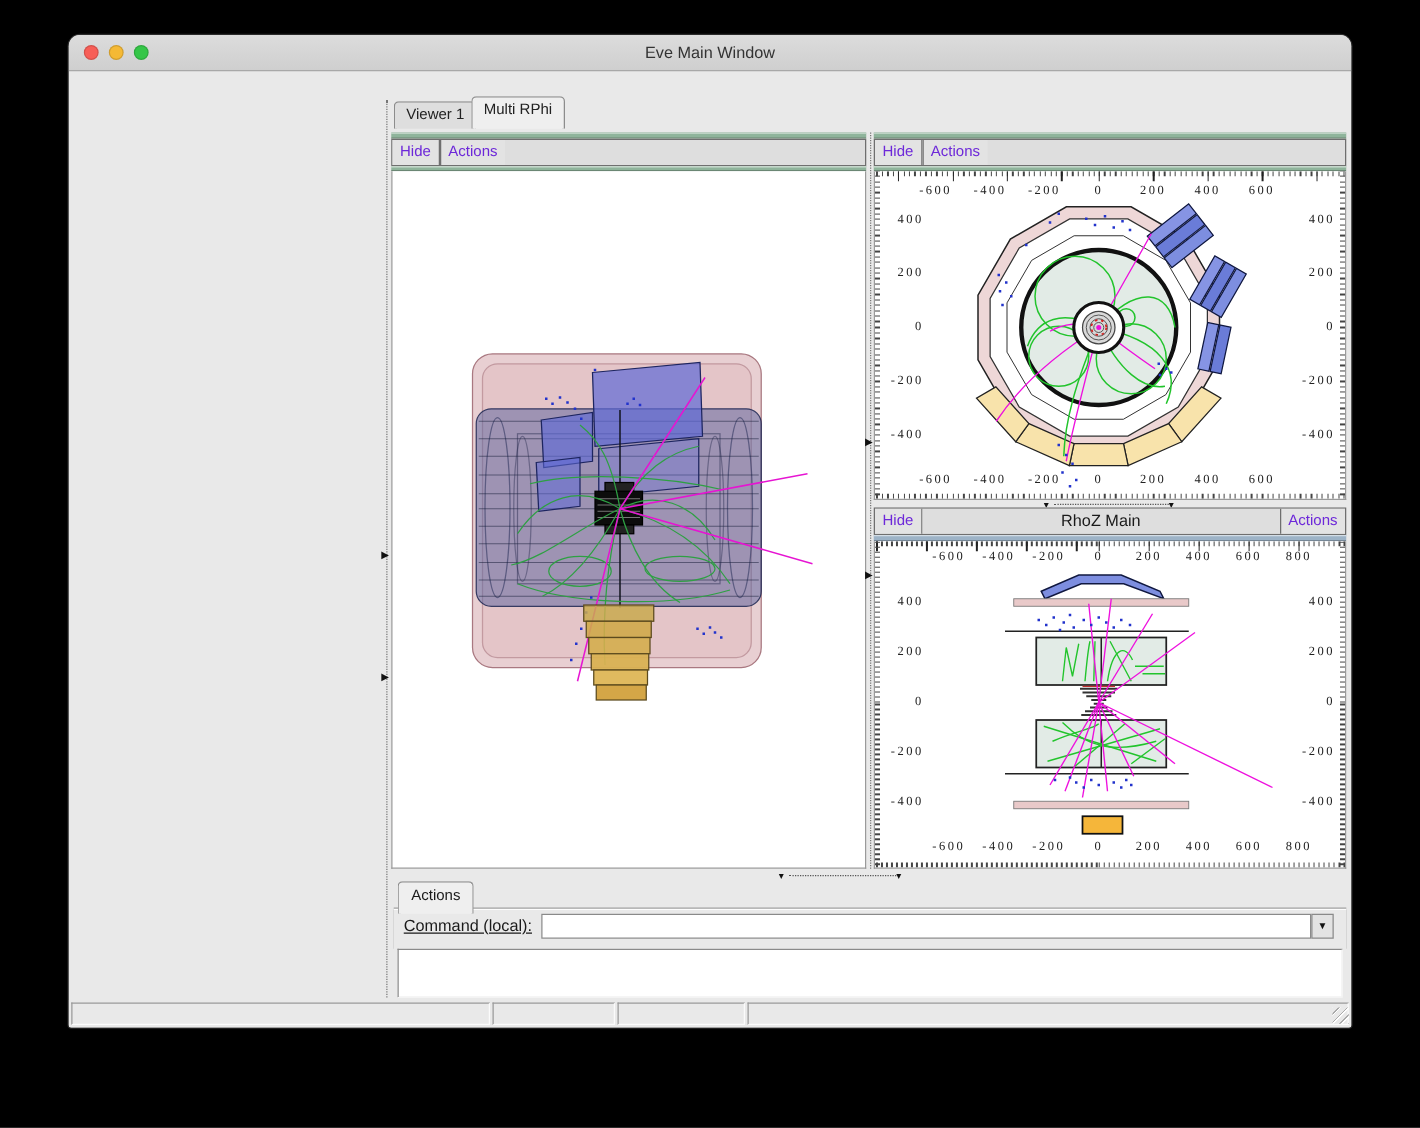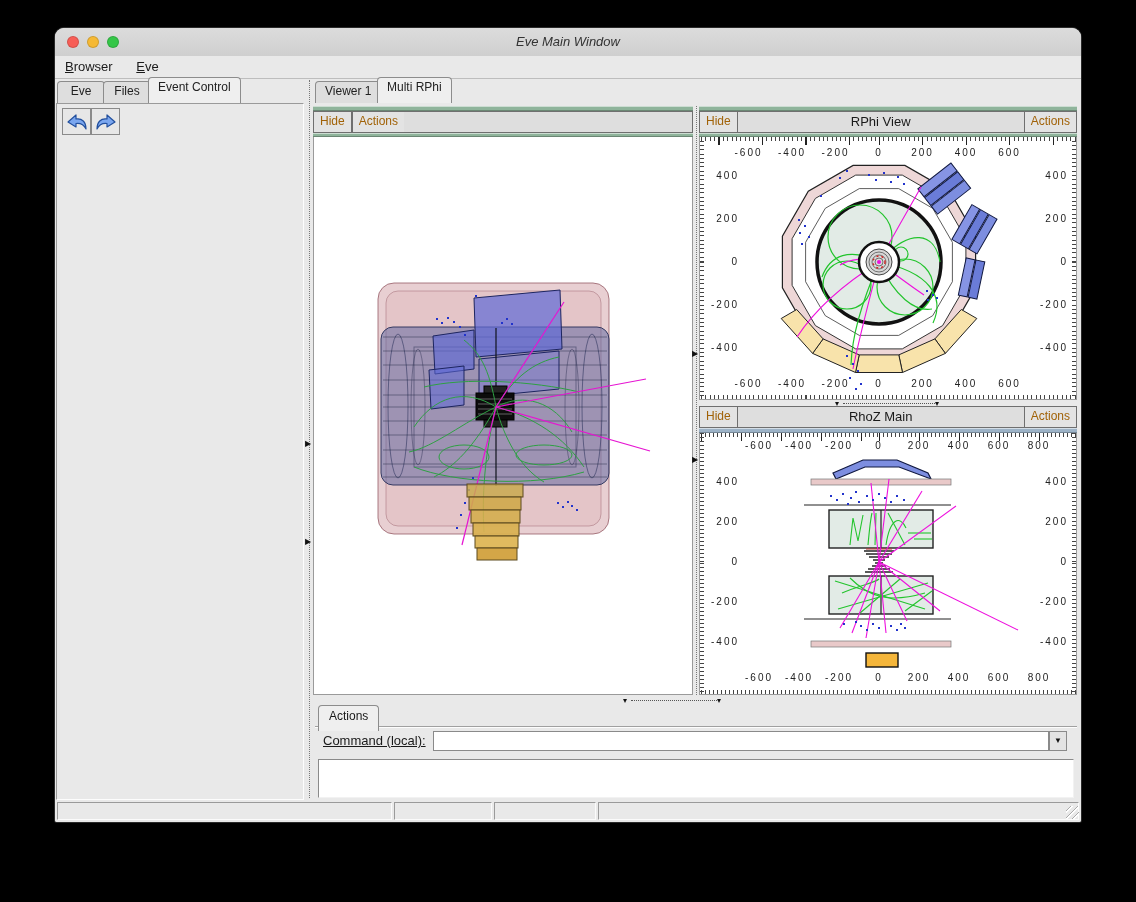--- a/index.html
+++ b/index.html
@@ -5,21 +5,21 @@
   html,body{margin:0;padding:0;background:#000;}
   .screen{position:relative;width:1136px;height:902px;background:#000;overflow:hidden;
           font-family:"Liberation Sans",sans-serif;font-size:13px;color:#1a1a1a;}
   .window{position:absolute;left:55px;top:28px;width:1026px;height:794px;background:#e9e9e9;
           border-radius:9px 9px 2px 2px;overflow:hidden;box-shadow:0 0 0 1px #2a2a2a;}
   
   .titlebar{position:absolute;left:0;top:0;width:100%;height:28px;
             background:linear-gradient(#dcdcdc,#cfcfcf);border-bottom:1px solid #a8a8a8;}
   .lights{position:absolute;left:12px;top:8px;display:flex;gap:8px;}
   .light{width:12px;height:12px;border-radius:50%;display:inline-block;border:1px solid rgba(0,0,0,.15);box-sizing:border-box;}
-  .title{position:absolute;left:0;right:0;top:6px;text-align:center;color:#333;font-size:13px;font-style:italic;}
+  .title{position:absolute;left:0;right:0;top:6px;text-align:center;color:#333;font-size:13px;}
   
   .menubar{position:absolute;left:0;top:28px;width:100%;height:22px;background:#e9e9e9;border-bottom:1px solid #bdbdbd;}
   .menu-item{display:inline-block;padding:3px 10px 0 10px;font-size:13px;}
   .menu-item u{text-decoration:underline;}
   
   .tabrow{position:absolute;height:25px;}
   .tab{position:absolute;bottom:0;height:19px;padding:2px 9px 0 9px;font-size:12px;background:#dedede;
        border:1px solid #8c8c8c;border-bottom:none;border-radius:4px 4px 0 0;color:#222;}
   .tab.active{height:23px;background:#efefef;z-index:3;}
   
@@ -31,27 +31,27 @@
   .vsplit:before{content:"";position:absolute;left:3px;top:0;bottom:0;border-left:1px dotted #777;}
   .hsplit{position:absolute;height:7px;}
   .hsplit .dots{position:absolute;top:3px;border-top:1px dotted #555;height:0;}
   .harrow{position:absolute;font-size:8px;line-height:7px;color:#111;}
   .varrow{position:absolute;font-size:8px;line-height:8px;color:#111;left:-1px;}
   
   .pane{position:absolute;box-sizing:border-box;}
   .strip{height:5px;}
   .strip.thin{height:4px;}
   .pane-header{height:22px;display:flex;border:1px solid #6f6f6f;background:#dedede;box-sizing:border-box;align-items:stretch;}
-  .pane-btn{font-size:12px;padding:2px 6px 0 6px;background:#e3e3e3;color:#a16207;}
+  .pane-btn{font-size:12px;padding:2px 6px 0 6px;background:#e3e3e3;color:#6d28d9;}
   .pane-btn.left{border-right:1px solid #6f6f6f;}
   .pane-btn.right{border-left:1px solid #6f6f6f;}
   .pane-title{flex:1;text-align:center;font-size:13px;padding-top:2px;background:#dedede;}
   .viewport{position:relative;background:#fff;border:1px solid #9a9a9a;border-top:none;box-sizing:border-box;overflow:hidden;}
   .viewport svg{position:absolute;left:0;top:0;}
-  .tick-label{position:absolute;font-family:Liberation Sans, sans-serif;font-size:10px;letter-spacing:2px;color:#222;white-space:nowrap;}
+  .tick-label{position:absolute;font-family:Liberation Serif, serif;font-size:10px;letter-spacing:2px;color:#222;white-space:nowrap;}
   .tick-x{transform:translateX(-50%);}
   .tick-y{text-align:right;}
   .ruler{position:absolute;}
   
   .cmd-tab{position:absolute;height:22px;padding:3px 10px 0 10px;font-size:12px;background:#efefef;
            border:1px solid #8c8c8c;border-bottom:none;border-radius:4px 4px 0 0;z-index:2;}
   .cmd-group{position:absolute;border-top:1px solid #fdfdfd;box-shadow:0 -1px 0 #a0a0a0;}
   .cmd-label{position:absolute;top:5px;font-size:13px;text-decoration:underline;}
   .cmd-input{position:absolute;height:20px;background:#fff;border:1px solid #8a8a8a;box-sizing:border-box;
              font-family:"Liberation Sans",sans-serif;font-size:12px;padding:0 4px;}
@@ -73,46 +73,21 @@
 
   <div class="titlebar">
     <div class="lights">
       <span class="light" id="lt-close" style="background: rgb(247, 94, 87);"></span>
       <span class="light" id="lt-min" style="background: rgb(245, 185, 53);"></span>
       <span class="light" id="lt-max" style="background: rgb(53, 198, 72);"></span>
     </div>
     <div class="title">Eve Main Window</div>
   </div>
 
-  <div class="menubar">
-    <span class="menu-item"><u>B</u>rowser</span>
-    <span class="menu-item"><u>E</u>ve</span>
-  </div>
-
-  <div style="position:absolute;left:0;top:50px;width:250px;height:722px;">
-    <div class="tabrow" style="left:0;top:0;width:250px;">
-      <span class="tab" style="left:2px;width:28px;text-align:center;">Eve</span>
-      <span class="tab" style="left:48px;width:28px;text-align:center;">Files</span>
-      <span class="tab active" style="left:93px;">Event Control</span>
-    </div>
-    <div class="frame-border" style="left:1px;top:25px;width:248px;height:697px;">
-      <div class="toolbtn" style="left:5px;top:4px;">
-        <svg width="24" height="20" viewBox="0 0 24 20">
-          <path d="M3 10 L11 3 L11 7 C17 6 21 10 21 17 C18.5 12 15 11 11 11.5 L11 15 Z" fill="#7aa6ef" stroke="#23509e" stroke-width="1.2" stroke-linejoin="round"></path>
-        </svg>
-      </div>
-      <div class="toolbtn" style="left:34px;top:4px;">
-        <svg width="24" height="20" viewBox="0 0 24 20">
-          <g transform="translate(24,0) scale(-1,1)">
-            <path d="M3 10 L11 3 L11 7 C17 6 21 10 21 17 C18.5 12 15 11 11 11.5 L11 15 Z" fill="#7aa6ef" stroke="#23509e" stroke-width="1.2" stroke-linejoin="round"></path>
-          </g>
-        </svg>
-      </div>
-    </div>
-  </div>
+
 
   <div class="vsplit" style="left:251px;top:52px;height:718px;">
     <span class="varrow" style="top:360px;">▶</span>
     <span class="varrow" style="top:458px;">▶</span>
   </div>
 
   <div style="position:absolute;left:258px;top:50px;width:768px;height:722px;">
     <div class="tabrow" style="left:0;top:0;width:768px;">
       <span class="tab" style="left:2px;">Viewer 1</span>
       <span class="tab active" style="left:64px;">Multi RPhi</span>
@@ -238,21 +213,20 @@
         <span class="varrow" style="top:244px;">▶</span>
         <span class="varrow" style="top:350px;">▶</span>
       </div>
 
       <div style="position:absolute;left:386px;top:0;width:380px;height:594px;">
 
         <div class="pane" style="left:0;top:3px;width:378px;height:294px;">
           <div class="strip" style="background: rgb(143, 180, 155); box-shadow: rgba(255, 255, 255, 0.55) 0px 1px 0px inset, rgba(0, 0, 0, 0.25) 0px -1px 0px inset;"></div>
           <div class="pane-header">
             <span class="pane-btn left">Hide</span>
-            <span class="pane-title">RPhi View</span>
             <span class="pane-btn right">Actions</span>
           </div>
           <div class="strip thin" style="background: rgb(143, 180, 155); box-shadow: rgba(255, 255, 255, 0.55) 0px 1px 0px inset, rgba(0, 0, 0, 0.25) 0px -1px 0px inset;"></div>
           <div class="viewport" style="width:378px;height:263px;">
 
             <div class="ruler" style="left:0;top:0;width:378px;height:4px;background:repeating-linear-gradient(90deg,#444 0 1px,transparent 1px 4.35px);background-position-x:179px;"></div>
             <div class="ruler" style="left:0;top:0;width:378px;height:8px;background:repeating-linear-gradient(90deg,#222 0 1px,transparent 1px 43.5px);background-position-x:179px;"></div>
             <div class="ruler" style="left:0;bottom:0;width:378px;height:4px;background:repeating-linear-gradient(90deg,#444 0 1px,transparent 1px 4.35px);background-position-x:179px;"></div>
             <div class="ruler" style="left:0;top:0;width:4px;height:263px;background:repeating-linear-gradient(0deg,#444 0 1px,transparent 1px 4.3px);background-position-y:125px;"></div>
             <div class="ruler" style="right:0;top:0;width:4px;height:263px;background:repeating-linear-gradient(0deg,#444 0 1px,transparent 1px 4.3px);background-position-y:125px;"></div>

